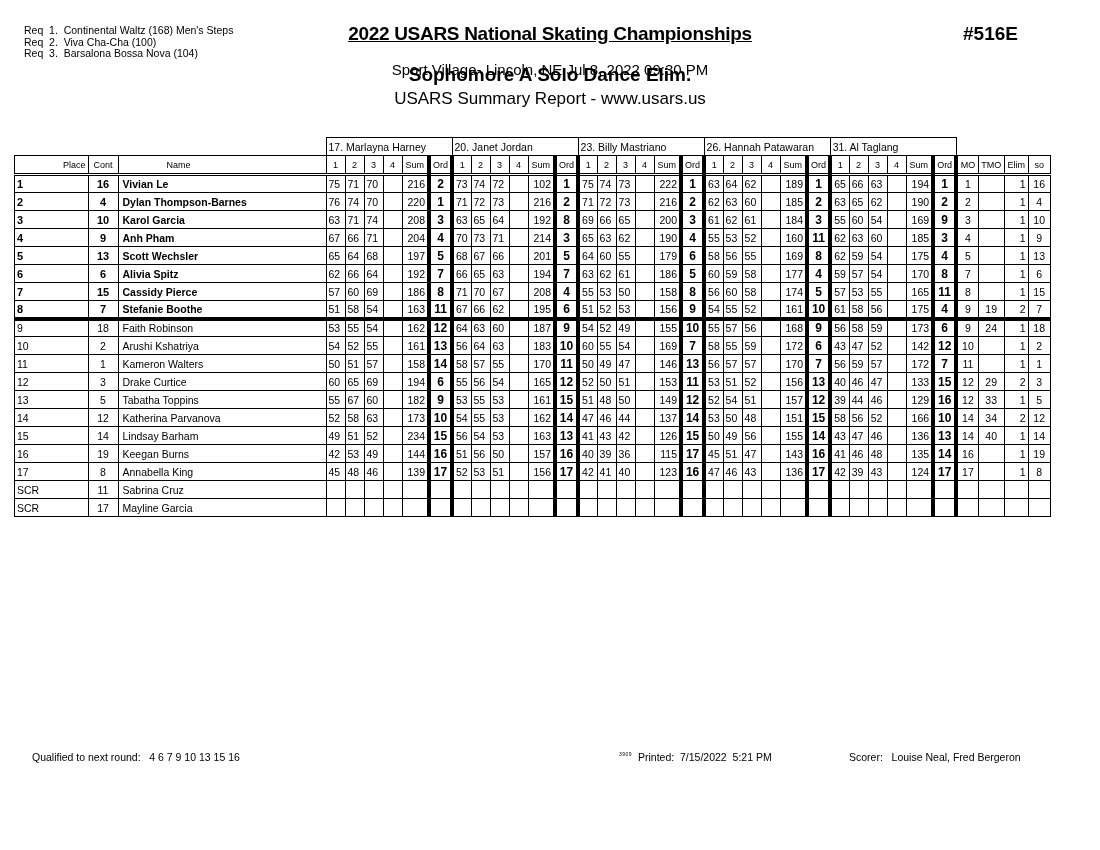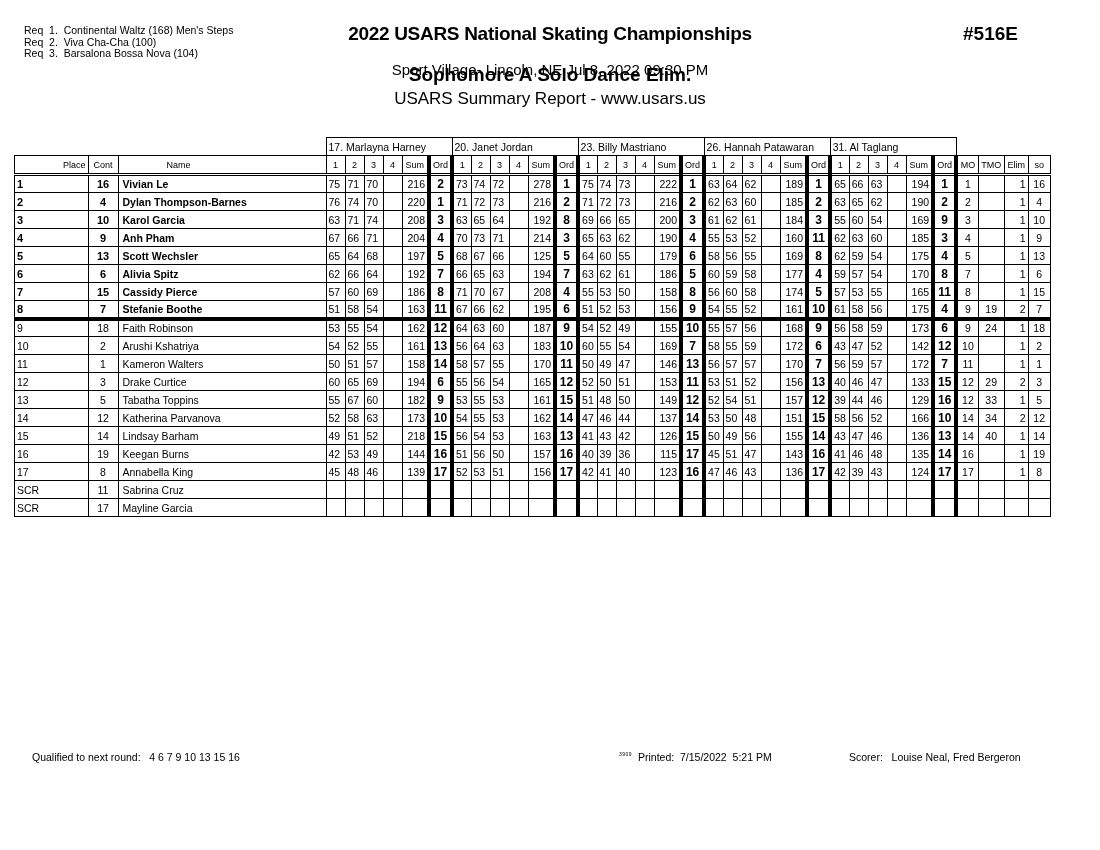--- a/index.html
+++ b/index.html
@@ -1,21 +1,21 @@
 <!DOCTYPE html>
 <html><head>
 <meta charset="utf-8">
 <style>
   html, body { margin: 0; padding: 0; background: #ffffff; }
   body { width: 1100px; height: 850px; position: relative; overflow: hidden;
          font-family: "Liberation Sans", sans-serif; color: #000; }
   .req { position: absolute; left: 16px; top: 25px; font-size: 10.5px; line-height: 11.5px; }
   .req div { white-space: pre; padding-left: 8px; }
   .hdr { position: absolute; left: 330px; width: 440px; text-align: center; white-space: nowrap; }
-  .h1 { top: 23px; font-size: 19px; font-weight: bold; letter-spacing: -0.3px; }
+  .h1 { top: 23px; font-size: 19px; font-weight: bold; letter-spacing: -0.3px; text-decoration: underline; }
   .h2 { top: 61px; font-size: 15px; }
   .h3 { top: 64px; font-size: 19px; font-weight: bold; }
   .h4 { top: 89px; font-size: 17px; }
   .evnum { position: absolute; left: 963px; top: 23px; font-size: 19px; font-weight: bold; }
 
   table.res { position: absolute; left: 14px; top: 137px; border-collapse: collapse;
               table-layout: fixed; font-size: 10.5px; }
   table.res td { border: 1px solid #000; height: 18px; padding: 0 2px; white-space: nowrap;
                  overflow: hidden; box-sizing: border-box; }
   table.res tr.judges td { height: 18px; font-size: 10.5px; margin-top: 29px; }
@@ -150,21 +150,21 @@
         <td>75</td>
         <td>71</td>
         <td>70</td>
         <td></td>
         <td class="r">216</td>
         <td class="ord">2</td>
         <td>73</td>
         <td>74</td>
         <td>72</td>
         <td></td>
-        <td class="r">278</td>
+        <td class="r">102</td>
         <td class="ord">1</td>
         <td>75</td>
         <td>74</td>
         <td>73</td>
         <td></td>
         <td class="r">222</td>
         <td class="ord">1</td>
         <td>63</td>
         <td>64</td>
         <td>62</td>
@@ -306,21 +306,21 @@
         <td>65</td>
         <td>64</td>
         <td>68</td>
         <td></td>
         <td class="r">197</td>
         <td class="ord">5</td>
         <td>68</td>
         <td>67</td>
         <td>66</td>
         <td></td>
-        <td class="r">125</td>
+        <td class="r">201</td>
         <td class="ord">5</td>
         <td>64</td>
         <td>60</td>
         <td>55</td>
         <td></td>
         <td class="r">179</td>
         <td class="ord">6</td>
         <td>58</td>
         <td>56</td>
         <td>55</td>
@@ -690,21 +690,21 @@
         <td class="num">12</td>
       </tr>
       <tr>
         <td class="place">15</td>
         <td class="cont">14</td>
         <td class="name">Lindsay Barham</td>
         <td>49</td>
         <td>51</td>
         <td>52</td>
         <td></td>
-        <td class="r">218</td>
+        <td class="r">234</td>
         <td class="ord">15</td>
         <td>56</td>
         <td>54</td>
         <td>53</td>
         <td></td>
         <td class="r">163</td>
         <td class="ord">13</td>
         <td>41</td>
         <td>43</td>
         <td>42</td>

